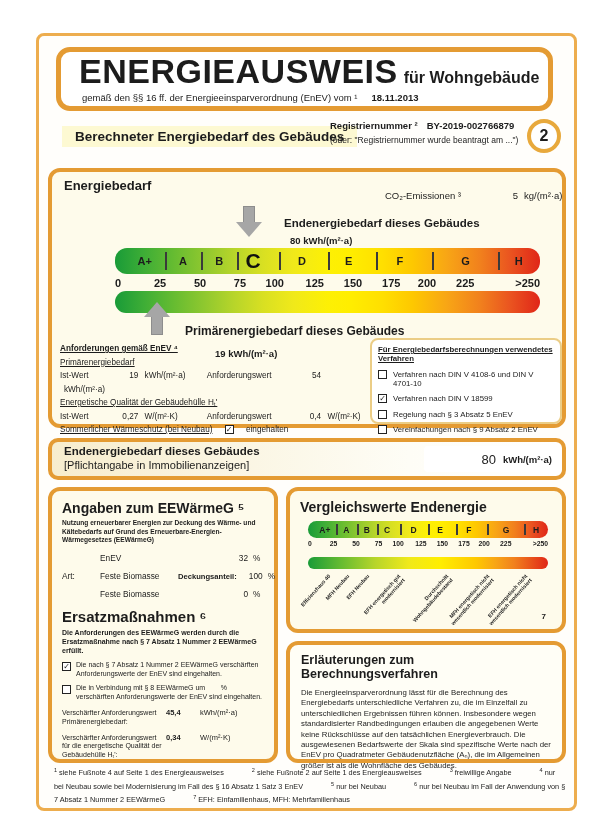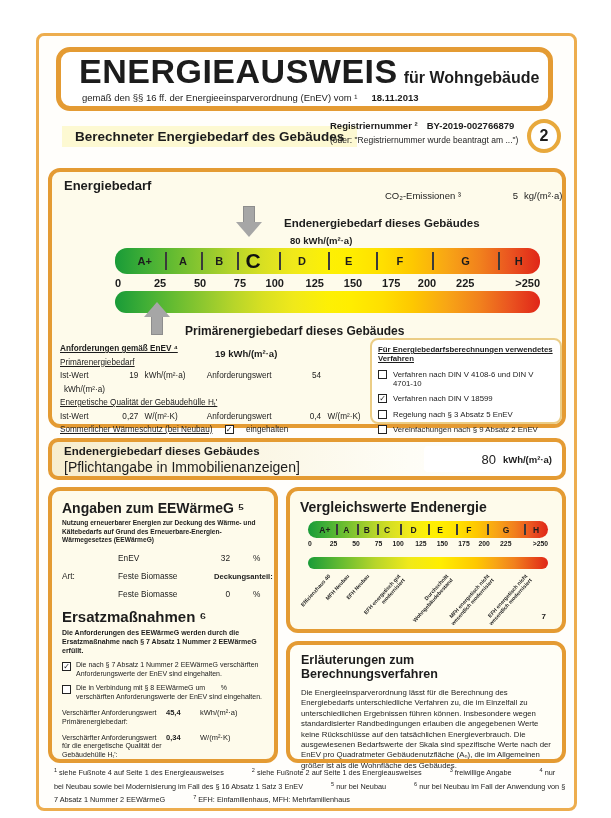--- a/index.html
+++ b/index.html
@@ -101,32 +101,32 @@
   .verf { left:318px; top:166px; width:192px; height:86px; background:#fff;
     border:2px solid #EBCD86; border-radius:8px; padding:5px 6px; }
   .verf-h { font-size:7.8px; font-weight:bold; text-decoration:underline; }
   .verf-item { display:flex; margin-top:6.5px; font-size:7.8px; align-items:flex-start; }
   .verf-item .cb { margin-right:6px; margin-top:0; flex:none; }
 
   
   .banner { left:48px; top:438px; width:518px; height:42px; border:4px solid #E49B33;
     border-radius:10px; background:linear-gradient(90deg,#F7EDCE,#FEFDF6 70%,#fff); }
   .banner .l1 { position:absolute; left:12px; top:3px; font-size:11.5px; font-weight:bold; }
-  .banner .l2 { position:absolute; left:12px; top:17px; font-size:14px; }
+  .banner .l2 { position:absolute; left:12px; top:17px; font-size:11px; }
   .banner .pill { position:absolute; left:372px; top:4px; width:134px; height:26px;
     background:#fff; border-radius:4px; display:flex; align-items:center;
     justify-content:flex-end; gap:7px; padding-right:6px; }
   .banner .pv { font-size:13px; }
   .banner .pu { font-size:9.5px; font-weight:bold; }
 
   
   .box-eew { left:48px; top:487px; width:230px; height:276px; padding:9px 10px; }
   .eew-h1 { font-size:14px; font-weight:bold; }
   .eew-desc { font-size:6.6px; font-weight:bold; line-height:8.6px; margin-top:3px; }
-  .ew-row { display:flex; margin-top:8px; font-size:8.3px; align-items:baseline;gap:18px; }
+  .ew-row { display:flex; margin-top:8px; font-size:8.3px; align-items:baseline; }
   .ew-row .sp { width:38px; flex:none; }
   .ew-row .lbl { width:78px; flex:none; }
   .ew-row .mid { flex:1; font-size:7.6px; font-weight:bold; }
   .ew-row .flx { flex:1; }
   .ew-row .val { width:26px; text-align:right; flex:none; }
   .ew-row .unit { width:16px; padding-left:5px; flex:none; }
   .ers-h1 { font-size:15px; font-weight:bold; margin-top:9px; }
   .ers-desc { font-size:7px; font-weight:bold; line-height:9px; margin-top:3px; }
   .ers-cb { display:flex; margin-top:6px; font-size:7px; line-height:8.8px; align-items:flex-start; }
   .ers-cb .cb { margin-right:5px; margin-top:1px; flex:none; }

